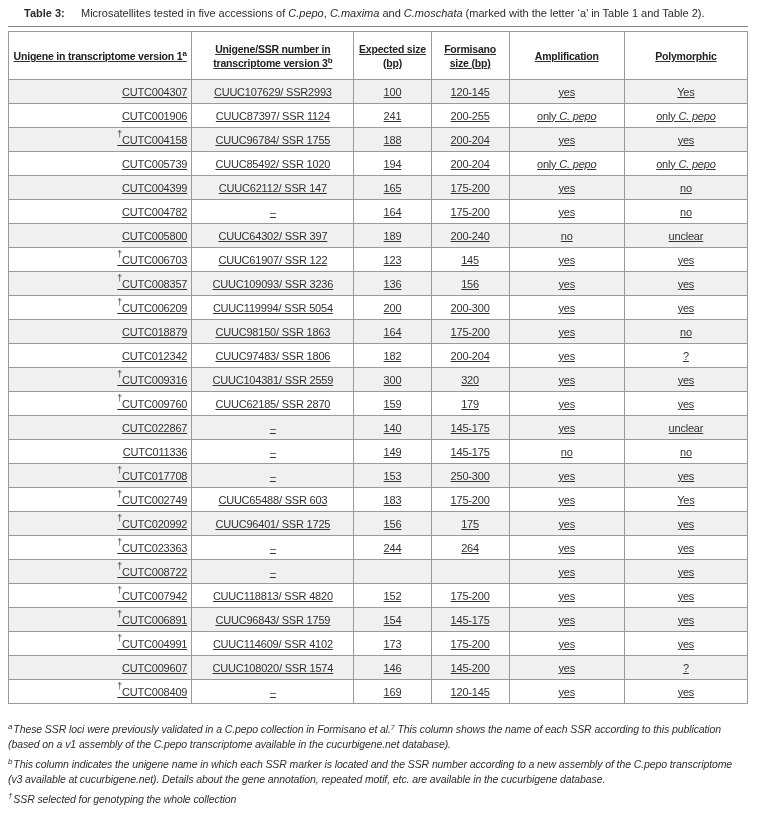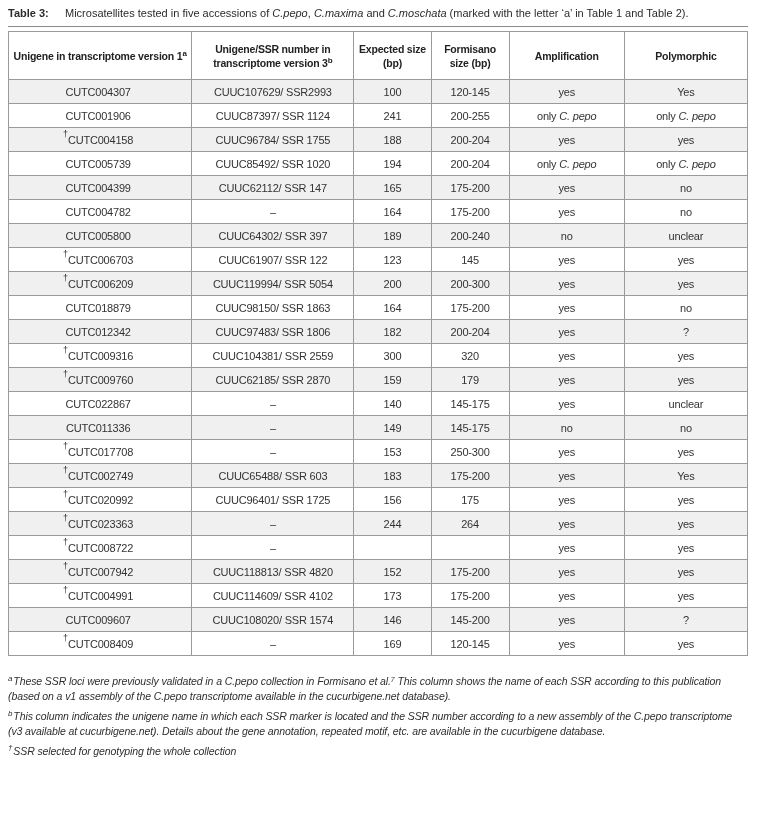--- a/index.html
+++ b/index.html
@@ -12,33 +12,34 @@
   html,body{margin:0;padding:0;background:#ffffff;}
   body{
     width:757px;height:840px;
     font-family:"Liberation Sans","DejaVu Sans",sans-serif;
     color:var(--text);
     overflow:hidden;
   }
   .page{padding:5px 9px 0 8px;}
 
   
-  .title-row{display:flex;align-items:flex-end;font-size:11px;line-height:1.3;margin-top:1px;}
+  .title-row{display:flex;align-items:flex-end;font-size:11px;line-height:1.3;margin-top:1px;margin-left:16px;}
   .title-label{font-weight:bold;min-width:57px;color:#2b2b2b;}
   .title-caption{flex:1;color:#2b2b2b;}
   .title-caption i{font-style:italic;}
 
   
   .double-rule{margin-top:6px;height:3px;border-top:1.5px solid var(--rule);border-bottom:0;}
 
   table{
     width:740px;
     border-collapse:collapse;
     table-layout:fixed;
     margin-top:2px;
+    text-decoration:underline;
   }
   th,td{
     border:1px solid var(--border);
     font-size:11px;
     letter-spacing:-0.2px;
     vertical-align:middle;
   }
   thead th{
     font-weight:bold;
     color:#222;
@@ -49,21 +50,21 @@
     background:#ffffff;
     font-size:10.5px;
   }
   tbody td{
     height:24px;
     padding:1px 4px;
     text-align:center;
     background:#ffffff;
   }
   tbody tr:nth-child(odd) td{background:var(--shade);}
-  tbody td.c0{text-align:center;padding-left:0;}
+  tbody td.c0{text-align:right;padding-left:0;}
   sup{font-size:8px;line-height:0;}
   sup.dg{font-size:9px;top:-0.25em;position:relative;}
   td i, .fn i{font-style:italic;text-align:right;}
 
   
   .footnotes{margin-top:18px;width:740px;}
   .fn{
     font-style:italic;
     font-size:10.5px;
     line-height:1.42;
@@ -163,20 +164,28 @@
         </tr>
         <tr>
           <td class="c0"><sup class="dg">†</sup>CUTC006703</td>
           <td class="c1">CUUC61907/ SSR 122</td>
           <td class="c2">123</td>
           <td class="c3">145</td>
           <td class="c4">yes</td>
           <td class="c5">yes</td>
         </tr>
         <tr>
+          <td class="c0"><sup class="dg">†</sup>CUTC008357</td>
+          <td class="c1">CUUC109093/ SSR 3236</td>
+          <td class="c2">136</td>
+          <td class="c3">156</td>
+          <td class="c4">yes</td>
+          <td class="c5">yes</td>
+        </tr>
+        <tr>
           <td class="c0"><sup class="dg">†</sup>CUTC006209</td>
           <td class="c1">CUUC119994/ SSR 5054</td>
           <td class="c2">200</td>
           <td class="c3">200-300</td>
           <td class="c4">yes</td>
           <td class="c5">yes</td>
         </tr>
         <tr>
           <td class="c0">CUTC018879</td>
           <td class="c1">CUUC98150/ SSR 1863</td>
@@ -263,20 +272,28 @@
           <td class="c2"></td>
           <td class="c3"></td>
           <td class="c4">yes</td>
           <td class="c5">yes</td>
         </tr>
         <tr>
           <td class="c0"><sup class="dg">†</sup>CUTC007942</td>
           <td class="c1">CUUC118813/ SSR 4820</td>
           <td class="c2">152</td>
           <td class="c3">175-200</td>
+          <td class="c4">yes</td>
+          <td class="c5">yes</td>
+        </tr>
+        <tr>
+          <td class="c0"><sup class="dg">†</sup>CUTC006891</td>
+          <td class="c1">CUUC96843/ SSR 1759</td>
+          <td class="c2">154</td>
+          <td class="c3">145-175</td>
           <td class="c4">yes</td>
           <td class="c5">yes</td>
         </tr>
         <tr>
           <td class="c0"><sup class="dg">†</sup>CUTC004991</td>
           <td class="c1">CUUC114609/ SSR 4102</td>
           <td class="c2">173</td>
           <td class="c3">175-200</td>
           <td class="c4">yes</td>
           <td class="c5">yes</td>

